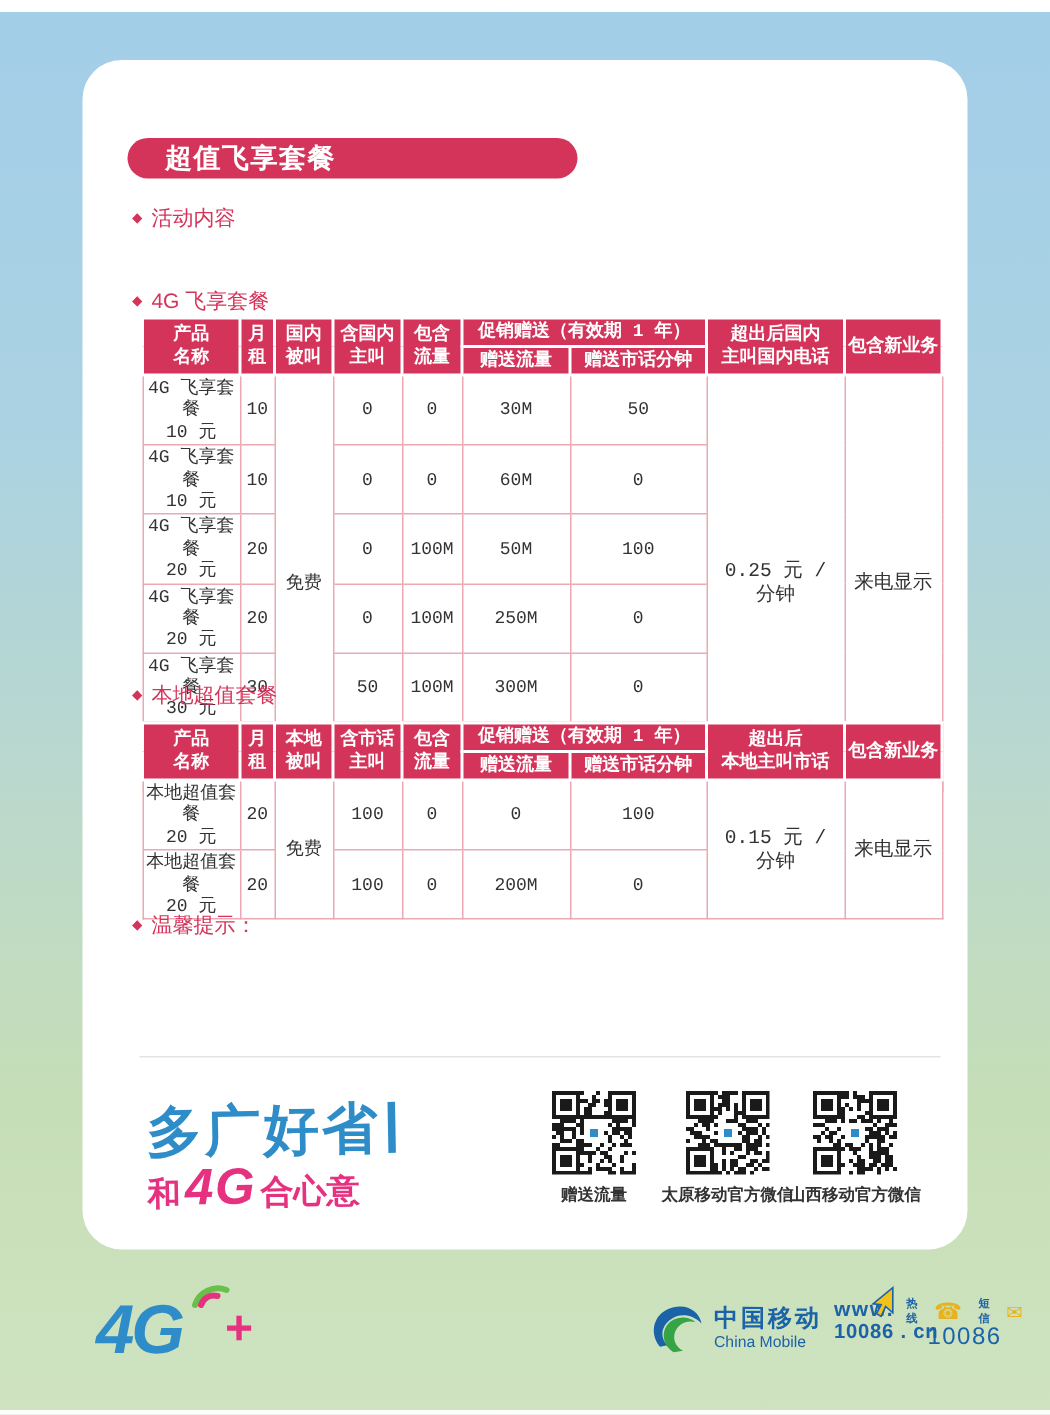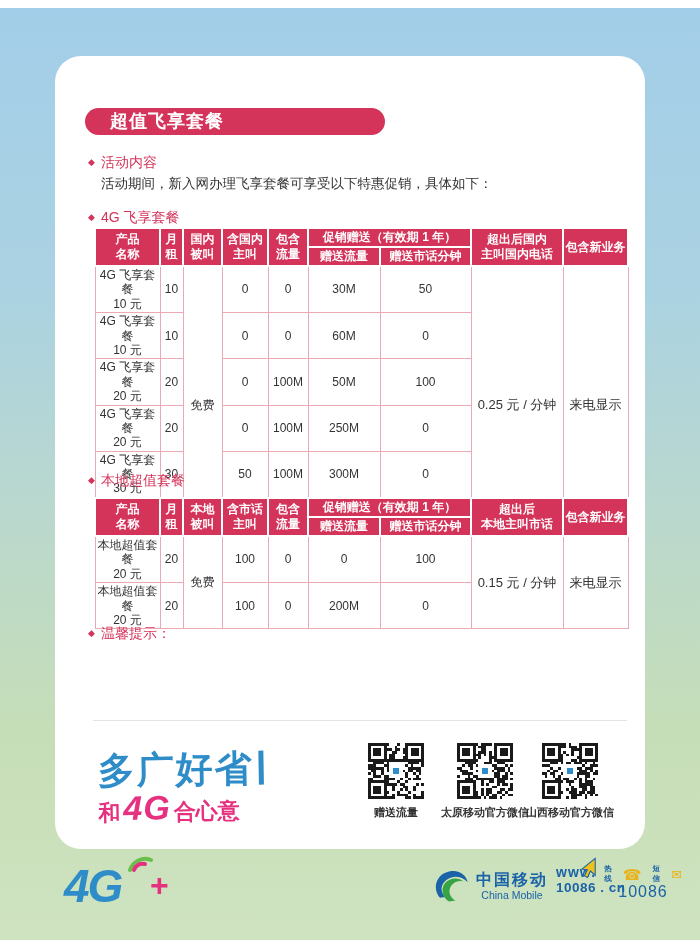--- a/index.html
+++ b/index.html
@@ -1,31 +1,31 @@
 <!DOCTYPE html>
 <html><head>
 <meta charset="utf-8">
 <style>
   html,body{margin:0;padding:0;}
   body{font-family:"Liberation Sans","DejaVu Sans",sans-serif;}
   .page{position:relative;width:700px;height:943px;overflow:hidden;
         background:linear-gradient(180deg,#a3cee9 0%,#aad2e2 30%,#bad8cd 55%,#c6deb7 78%,#cfe3c0 100%);}
   .strip-top{position:absolute;left:0;top:0;width:700px;height:8px;background:#ffffff;}
   .strip-bottom{position:absolute;left:0;bottom:0;width:700px;height:3px;background:#ffffff;}
-  .card{position:absolute;left:55px;top:56px;width:590px;height:793px;background:#ffffff;border-radius:26px;}
+  .card{position:absolute;left:55px;top:40px;width:590px;height:793px;background:#ffffff;border-radius:26px;}
 
   .banner{position:absolute;left:30px;top:52px;width:300px;height:27px;background:#d4345a;border-radius:14px;}
   .banner span{display:block;color:#ffffff;font-weight:bold;font-size:18px;line-height:27px;padding-left:25px;letter-spacing:1px;}
 
   .sec{position:absolute;white-space:nowrap;}
   .diamond{color:#d4345a;font-size:9px;vertical-align:2px;margin-right:6px;}
   .sec-text{color:#d4345a;font-weight:normal;font-size:14px;}
   .body-text{position:absolute;color:#333333;font-size:13.5px;line-height:21px;}
 
-  table.tbl{position:absolute;border-collapse:collapse;table-layout:fixed;width:533px;}
+  table.tbl{position:absolute;border-collapse:collapse;table-layout:fixed;width:533px;font-family:Liberation Mono, monospace;}
   .tbl th{background:#d4345a;color:#ffffff;font-size:12px;font-weight:bold;border:2px solid #ffffff;
           white-space:pre-line;line-height:1.25;padding:1px 0;text-align:center;}
   .tbl td{border:1px solid #eba9b4;color:#333333;font-size:12px;text-align:center;
           white-space:pre-line;line-height:1.2;padding:1px 2px;background:#ffffff;}
   .t1 td{height:28px;}
   .t2 td{height:33px;}
   .tbl td.merged{font-size:13px;}
 
   .divider{position:absolute;left:38px;top:664px;width:534px;height:1px;background:#e3e3e3;}
 
@@ -40,21 +40,21 @@
   .qr-box svg{display:block;}
   .qr-label{position:absolute;top:62px;left:50%;transform:translateX(-50%);white-space:nowrap;
             font-size:11px;color:#333333;font-weight:bold;}
 
   .fourg{position:absolute;left:64px;top:853px;width:120px;height:64px;}
   .fourg-txt{position:absolute;left:0;top:6px;font-size:46px;font-weight:bold;font-style:italic;color:#2e8dc8;letter-spacing:-2px;}
   .fourg-arcs{position:absolute;left:62px;top:-2px;}
   .fourg-plus{position:absolute;left:86px;top:14px;font-size:32px;font-weight:bold;color:#e5317f;}
 
   .cmlogo{position:absolute;left:430px;top:866px;display:flex;align-items:center;}
-  .cm-text{margin-left:6px;text-align:center;}
+  .cm-text{margin-left:6px;}
   .cm-cn{color:#1b63a8;font-weight:bold;font-size:16px;line-height:18px;letter-spacing:2px;}
   .cm-en{color:#1b63a8;font-size:10.5px;line-height:12px;}
 
   .web{position:absolute;left:540px;top:864px;width:70px;color:#1b63a8;font-weight:bold;padding-left:16px;}
   .web-l1{font-size:14px;line-height:16px;letter-spacing:1px;}
   .web-l2{font-size:13.5px;line-height:16px;letter-spacing:0.5px;}
   .cursor-icon{position:absolute;left:36px;top:-8px;}
 
   .hotline{position:absolute;left:608px;top:864px;width:70px;text-align:center;}
   .hl-row{display:flex;align-items:center;justify-content:center;gap:11px;}
@@ -71,21 +71,20 @@
 
   <div class="card">
 
     <div class="banner">
       <span>超值飞享套餐</span>
     </div>
 
     <div class="sec" style="left:33px;top:97px;">
       <span class="diamond">◆</span><span class="sec-text">活动内容</span>
     </div>
-    <div class="body-text" style="left:46px;top:117px;width:510px;">活动期间，新入网办理飞享套餐可享受以下特惠促销，具体如下：</div>
 
     <div class="sec" style="left:33px;top:152px;">
       <span class="diamond">◆</span><span class="sec-text">4G 飞享套餐</span>
     </div>
 
     <table class="tbl t1" style="left:39px;top:171px;">
       <colgroup>
         <col style="width:65px">
           <col style="width:23px">
           <col style="width:39px">

